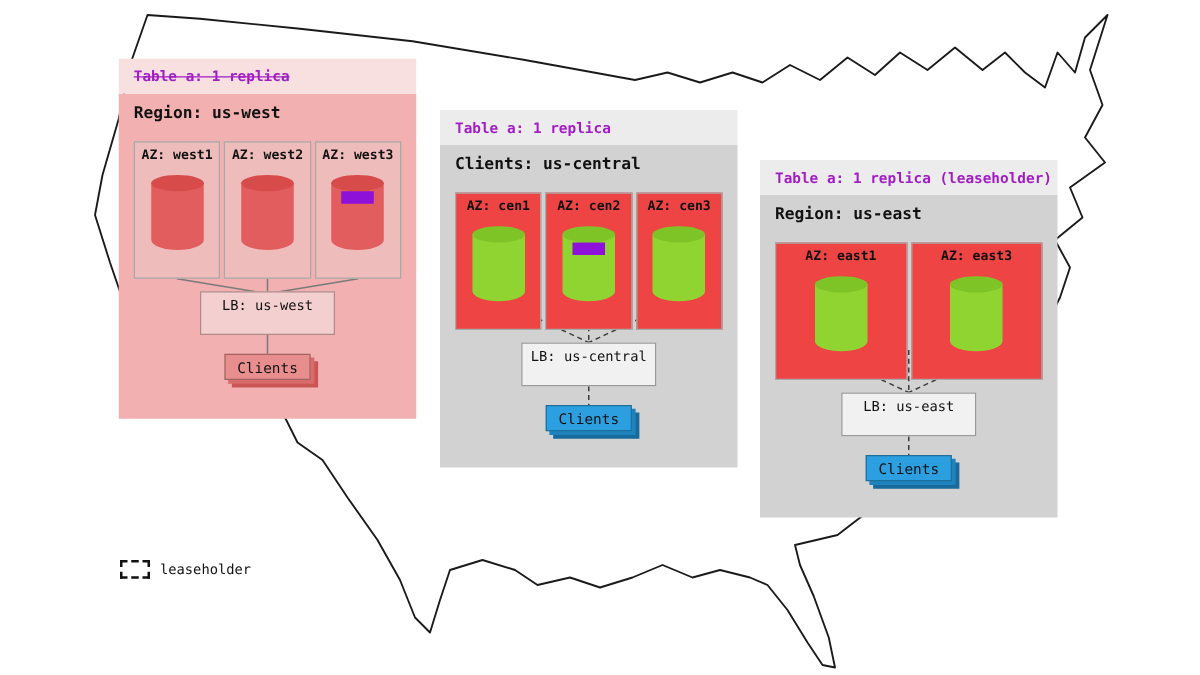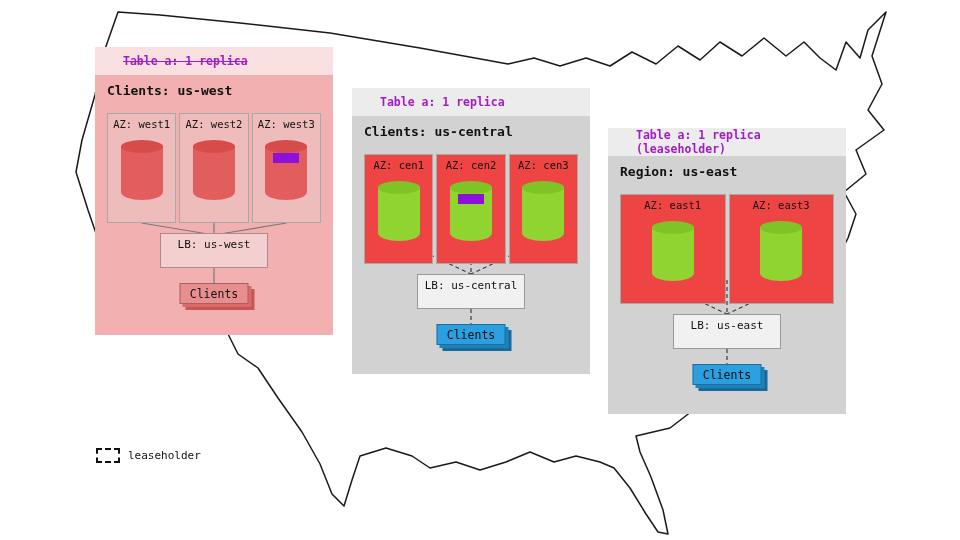--- a/index.html
+++ b/index.html
@@ -6,34 +6,34 @@
   .stage{position:relative;width:960px;height:540px;overflow:hidden;background:#fff;
          font-family:"DejaVu Sans Mono","Liberation Mono",monospace;color:#111;}
   .map{position:absolute;left:0;top:0;width:960px;height:540px;}
 
   .panel{position:absolute;width:238px;height:286px;}
   .panel.west{left:95px;top:47px;height:288px;}
   .panel.central{left:352px;top:88px;}
   .panel.east{left:608px;top:128px;}
 
   .panel-header{position:absolute;left:0;top:0;right:0;height:28px;display:flex;align-items:center;
-                padding-left:28px;font-size:11.5px;font-weight:bold;color:#a21cc4;box-sizing:border-box;}
+                padding-left:12px;font-size:11.5px;font-weight:bold;color:#a21cc4;box-sizing:border-box;}
   .panel.west .panel-header{background:#f8e0e0;}
   .panel.central .panel-header,.panel.east .panel-header{background:#ececec;}
   .panel-body-bg{position:absolute;left:0;top:28px;right:0;bottom:0;}
   .panel.west .panel-body-bg{background:#f2b0b0;}
   .panel.central .panel-body-bg,.panel.east .panel-body-bg{background:#d2d2d2;}
   .struck{text-decoration:line-through;}
 
   .region-label{position:absolute;left:12px;top:36px;font-size:13px;font-weight:bold;z-index:2;}
 
   .links{position:absolute;left:0;top:0;width:238px;height:288px;z-index:1;pointer-events:none;}
 
   .az-row{position:absolute;left:12px;right:12px;top:66px;height:110px;display:flex;gap:3px;z-index:2;}
-  .az{flex:1;box-sizing:border-box;border:1px solid #a8a8a8;text-align:center;}
+  .az{flex:1;box-sizing:border-box;border:1px solid #a8a8a8;text-align:center;font-weight:bold;}
   .panel.west .az{background:#efbcbc;}
   .panel.central .az,.panel.east .az{background:#ef4444;}
   .az-label{font-size:10.5px;line-height:13px;padding-top:4px;white-space:nowrap;}
 
   .cylinder{position:relative;width:42px;height:60px;margin:9px auto 0;}
   .cylinder::before{content:"";position:absolute;left:0;right:0;top:6px;bottom:0;
                     background:var(--cb);border-radius:0 0 21px 21px / 0 0 8px 8px;}
   .cylinder::after{content:"";position:absolute;left:0;right:0;top:0;height:13px;
                    background:var(--ct);border-radius:50%;}
   .cylinder.red{--cb:#e25d5d;--ct:#d84b4b;}
@@ -71,21 +71,21 @@
              L856,214 L844,192 L866,174 L856,150 L884,130 L868,110 L882,84 L872,56 L886,12 L868,30 L860,58 L846,42 L836,70 L820,58
              L804,42 L786,56 L764,38 L742,56 L720,42 L700,60 L678,46 L656,64 L632,52 L610,66 L586,58 L560,66 L534,58 L508,64
              L420,48 L330,33 L240,23 L160,15 Z" fill="#ffffff" stroke="#1a1a1a" stroke-width="1.5" stroke-linejoin="round"></path>
   </svg>
 
   <section class="panel west">
     <div class="panel-body-bg"></div>
     <div class="panel-header">
       <span class="struck">Table a: 1 replica</span>
     </div>
-    <div class="region-label">Clients: us-west</div>
+    <div class="region-label">Region: us-west</div>
     <svg class="links" viewBox="0 0 238 288">
       <line x1="46.5" y1="176" x2="113" y2="187" stroke="#7a7a7a" stroke-width="1.2"></line>
       <line x1="119" y1="176" x2="119" y2="187" stroke="#7a7a7a" stroke-width="1.2"></line>
       <line x1="191.5" y1="176" x2="125" y2="187" stroke="#7a7a7a" stroke-width="1.2"></line>
       <line x1="119" y1="207" x2="119" y2="236" stroke="#7a7a7a" stroke-width="1.2"></line>
     </svg>
     <div class="az-row">
       <div class="az">
         <div class="az-label">AZ: west1</div>
         <div class="cylinder red"></div>

